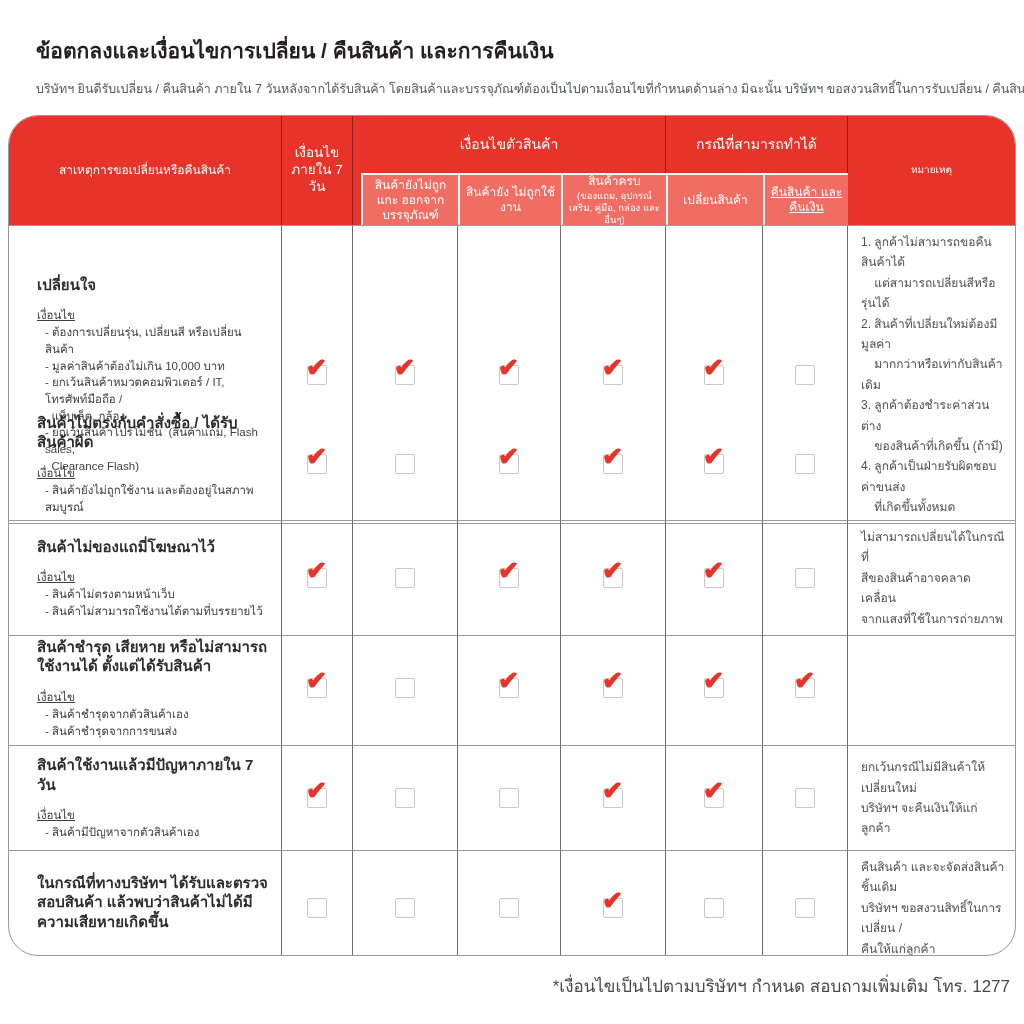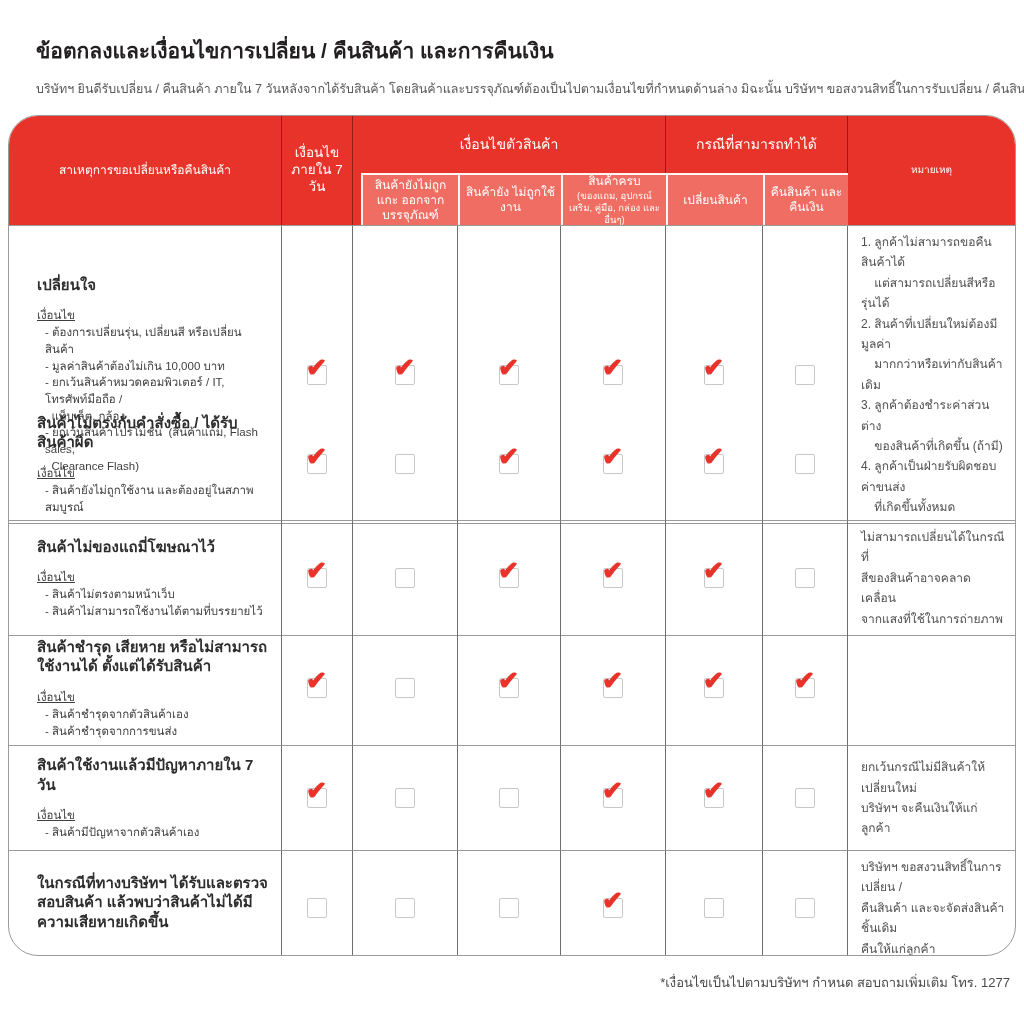--- a/index.html
+++ b/index.html
@@ -17,21 +17,21 @@
   .h-reason{grid-column:1;grid-row:1/3;font-size:12px;border-right:1px solid rgba(0,0,0,.38);}
   .h-within{grid-column:2;grid-row:1/3;font-size:13.5px;border-right:1px solid rgba(0,0,0,.38);flex-direction:column;}
   .h-group-product{grid-column:3/6;grid-row:1;font-size:14px;border-right:1px solid rgba(0,0,0,.38);}
   .h-group-cases{grid-column:6/8;grid-row:1;font-size:14px;border-right:1px solid rgba(0,0,0,.38);}
   .h-notes{grid-column:8;grid-row:1/3;font-size:10px;}
   .hsub{grid-row:2;background:#ef6d62;font-size:12px;border-left:2px solid rgba(255,255,255,.95);border-top:2px solid rgba(255,255,255,.95);flex-direction:column;padding:0 4px;}
   .h-sub-unopened{grid-column:3;margin-left:8px;}
   .h-sub-unused{grid-column:4;}
   .h-sub-complete{grid-column:5;}
   .h-sub-exchange{grid-column:6;border-left-color:rgba(255,255,255,.95);}
-  .h-sub-refund{grid-column:7;}
+  .h-sub-refund{grid-column:7;text-decoration:underline;}
   .sub-strong{font-weight:400;}
   .sub-detail{font-size:9.5px;line-height:1.25;margin-top:1px;}
 
   
   .trow{display:grid;grid-template-columns:var(--cols);}
   .trow:nth-child(1){height:182px;}
   .trow:nth-child(2){height:113px;}
   .trow:nth-child(3){height:110px;}
   .trow:nth-child(4){height:115px;}
   .trow:nth-child(5){height:105px;}
@@ -45,21 +45,21 @@
   .cond-label{margin-top:12px;font-size:11.5px;text-decoration:underline;color:#3f3f3f;}
   .cond-line{font-size:11.5px;color:#3f3f3f;line-height:1.45;white-space:pre-wrap;padding-left:8px;}
 
   .ccell{display:flex;align-items:center;justify-content:center;}
   .checkbox{width:18px;height:18px;border:1px solid #c8c8c8;border-radius:2px;background:#fff;position:relative;display:inline-block;}
   .checkbox.checked::before{content:"\2714";position:absolute;left:-2px;top:-13px;font-size:25px;color:#e8332a;-webkit-text-stroke:1.3px #e8332a;}
 
   .note-cell{display:flex;flex-direction:column;justify-content:center;padding:6px 10px 6px 13px;}
   .note-line{font-size:12px;color:#4f4f4f;line-height:1.7;white-space:pre-wrap;}
 
-  .footnote{margin:16px 14px 0 0;text-align:right;font-size:13px;color:#4a4a4a;}
+  .footnote{margin:16px 14px 0 0;text-align:right;font-size:17px;color:#4a4a4a;}
 </style>
 </head>
 <body>
 
 <div class="page-title">ข้อตกลงและเงื่อนไขการเปลี่ยน / คืนสินค้า และการคืนเงิน</div>
 <div class="page-subtitle">บริษัทฯ ยินดีรับเปลี่ยน / คืนสินค้า ภายใน 7 วันหลังจากได้รับสินค้า โดยสินค้าและบรรจุภัณฑ์ต้องเป็นไปตามเงื่อนไขที่กำหนดด้านล่าง มิฉะนั้น บริษัทฯ ขอสงวนสิทธิ์ในการรับเปลี่ยน / คืนสินค้าในทุกกรณี</div>
 
 <div class="policy-table">
   <div class="thead">
     <div class="hcell h-reason">สาเหตุการขอเปลี่ยนหรือคืนสินค้า</div>
@@ -308,22 +308,22 @@
     <div class="cell ccell">
           <span class="checkbox checked"></span>
         </div>
     <div class="cell ccell">
           <span class="checkbox"></span>
         </div>
     <div class="cell ccell">
           <span class="checkbox"></span>
         </div>
     <div class="cell note-cell">
+      <div class="note-line">คืนสินค้า และจะจัดส่งสินค้าชิ้นเดิม</div>
       <div class="note-line">บริษัทฯ ขอสงวนสิทธิ์ในการเปลี่ยน /</div>
-      <div class="note-line">คืนสินค้า และจะจัดส่งสินค้าชิ้นเดิม</div>
       <div class="note-line">คืนให้แก่ลูกค้า</div>
       <div class="note-line"></div>
       <div class="note-line"></div>
       <div class="note-line"></div>
       <div class="note-line"></div>
       <div class="note-line"></div>
     </div>
   </div>
 </div>
 </div>

